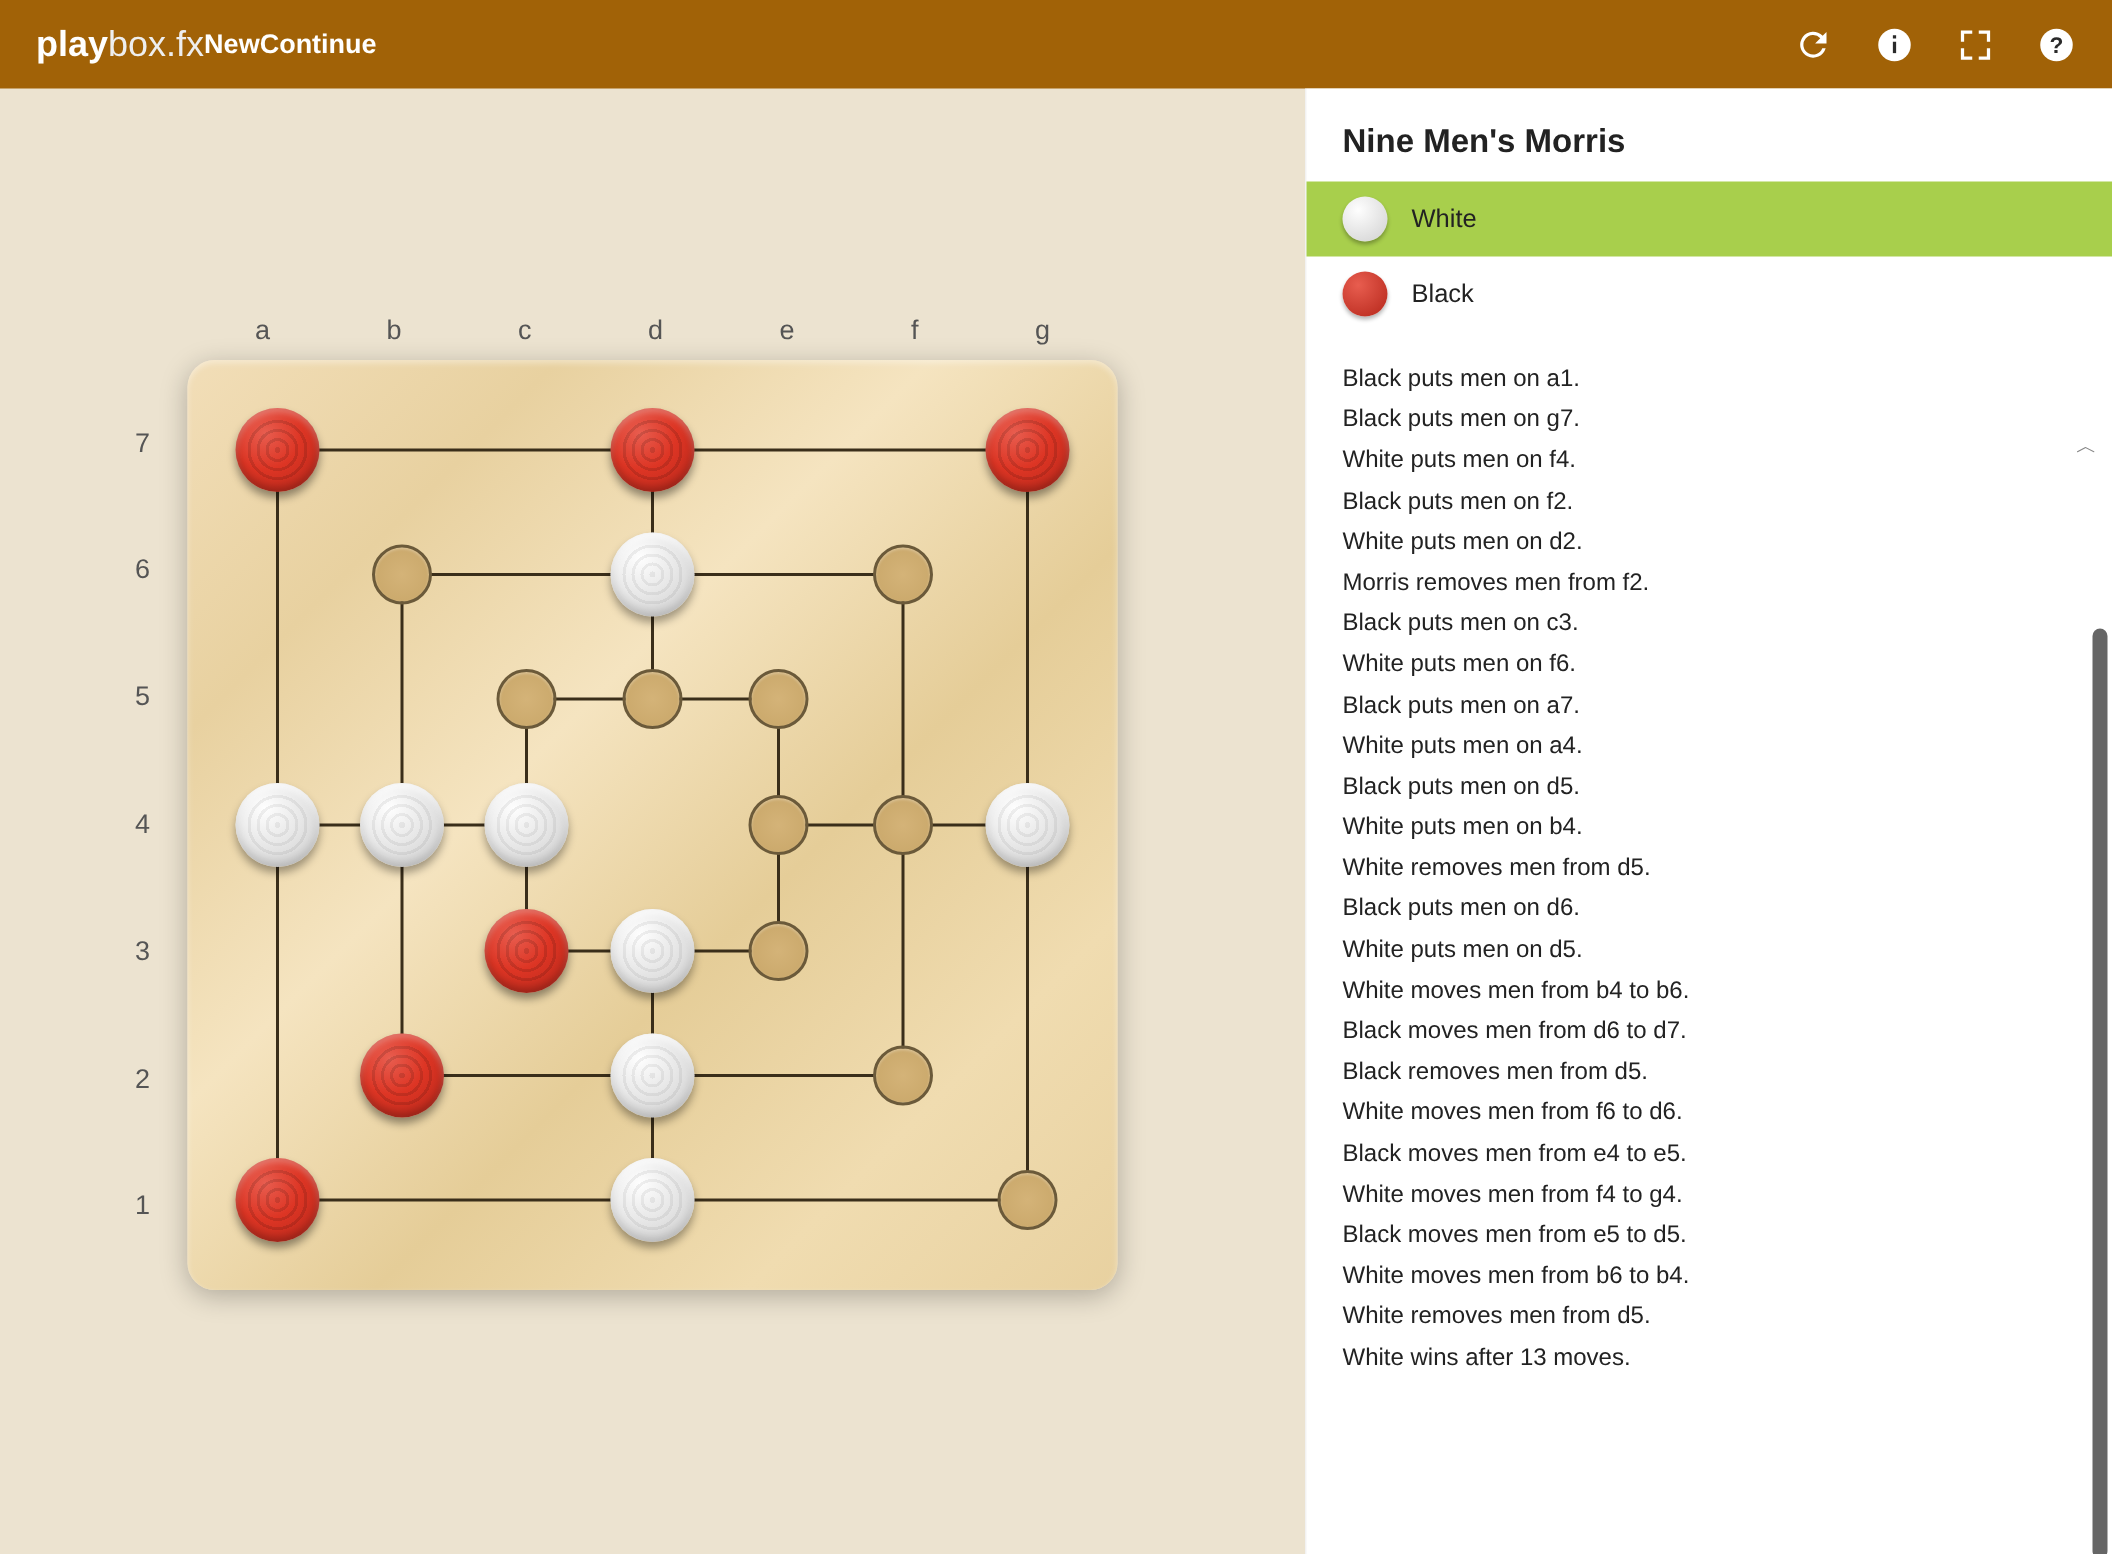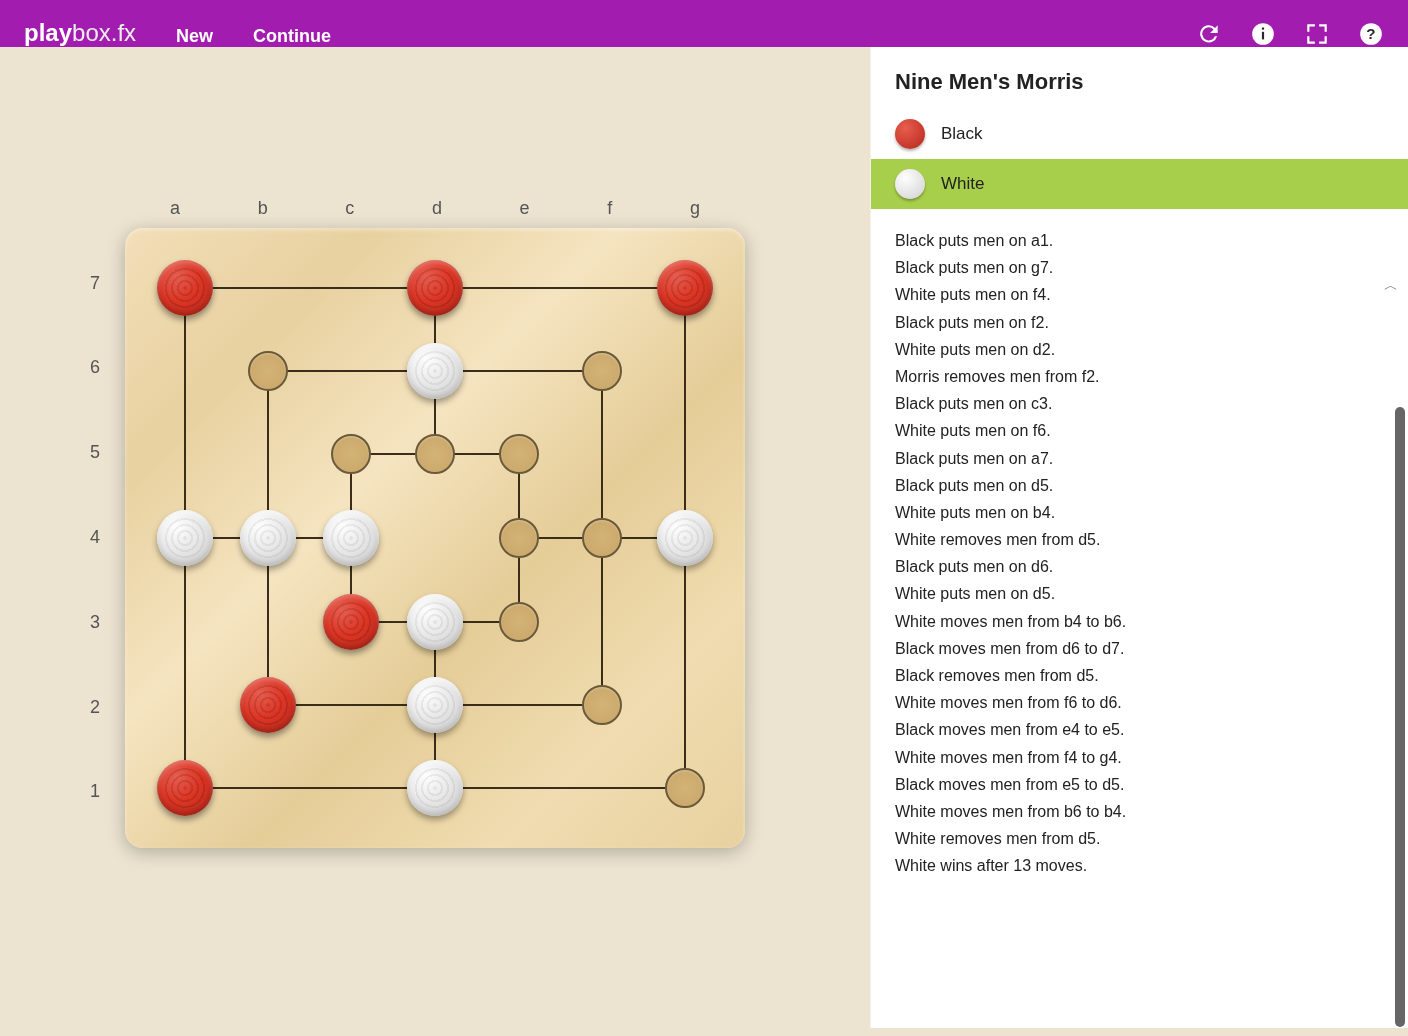--- a/index.html
+++ b/index.html
@@ -4,33 +4,33 @@
 <style>
   * { box-sizing: border-box; margin: 0; padding: 0; }
   body {
     font-family: "Segoe UI", Arial, sans-serif;
     background: #ece3d0;
     width: 1408px;
     height: 1036px;
     overflow: hidden;
   }
   .header {
-    height: 47px;
-    background: #a21caf;
+    height: 59px;
+    background: #a16207;
     display: flex;
-    align-items: flex-end;
+    align-items: center;
     padding: 0 24px;
     color: #fff;
   }
   .logo { font-size: 24px; font-weight: 700; }
   .logo .play { color: #fff; }
   .logo .box { color: #eee; font-weight: 300; }
   .logo .fx { color: #eee; font-weight: 300; }
   .header-btn {
-    margin-left: 40px; font-size: 18px; font-weight: 600; cursor: pointer;
+    font-size: 18px; font-weight: 600; cursor: pointer;
   }
   .header-spacer { flex: 1; }
   .header-icons { display:flex; gap: 28px; align-items:center; }
   .icon-btn { width: 26px; height: 26px; fill: #fff; cursor:pointer; }
   .main { display: flex; height: calc(100% - 55px); }
   .board-area {
     flex: 0 0 870px;
     display:flex; align-items:center; justify-content:center;
     position:relative;
   }
@@ -192,39 +192,40 @@
           <div class="piece empty" style="left: 477px; top: 477px;"></div>
           <div class="piece red" style="left: 60px; top: 560px;"></div>
           <div class="piece white" style="left: 310px; top: 560px;"></div>
           <div class="piece empty" style="left: 560px; top: 560px;"></div>
         </div>
     </div>
   </div>
 
   <div class="sidebar">
     <h2>Nine Men's Morris</h2>
+    <div class="player-row active">
+      <div class="chip white"></div>
+      <span>White</span>
+    </div>
     <div class="player-row">
       <div class="chip red"></div>
       <span>Black</span>
-    </div>
-    <div class="player-row active">
-      <div class="chip white"></div>
-      <span>White</span>
     </div>
     <div class="scroll-up">︿</div>
     <div class="move-list" id="move-list">
         <div class="entry">Black puts men on a1.</div>
         <div class="entry">Black puts men on g7.</div>
         <div class="entry">White puts men on f4.</div>
         <div class="entry">Black puts men on f2.</div>
         <div class="entry">White puts men on d2.</div>
         <div class="entry">Morris removes men from f2.</div>
         <div class="entry">Black puts men on c3.</div>
         <div class="entry">White puts men on f6.</div>
         <div class="entry">Black puts men on a7.</div>
+        <div class="entry">White puts men on a4.</div>
         <div class="entry">Black puts men on d5.</div>
         <div class="entry">White puts men on b4.</div>
         <div class="entry">White removes men from d5.</div>
         <div class="entry">Black puts men on d6.</div>
         <div class="entry">White puts men on d5.</div>
         <div class="entry">White moves men from b4 to b6.</div>
         <div class="entry">Black moves men from d6 to d7.</div>
         <div class="entry">Black removes men from d5.</div>
         <div class="entry">White moves men from f6 to d6.</div>
         <div class="entry">Black moves men from e4 to e5.</div>

